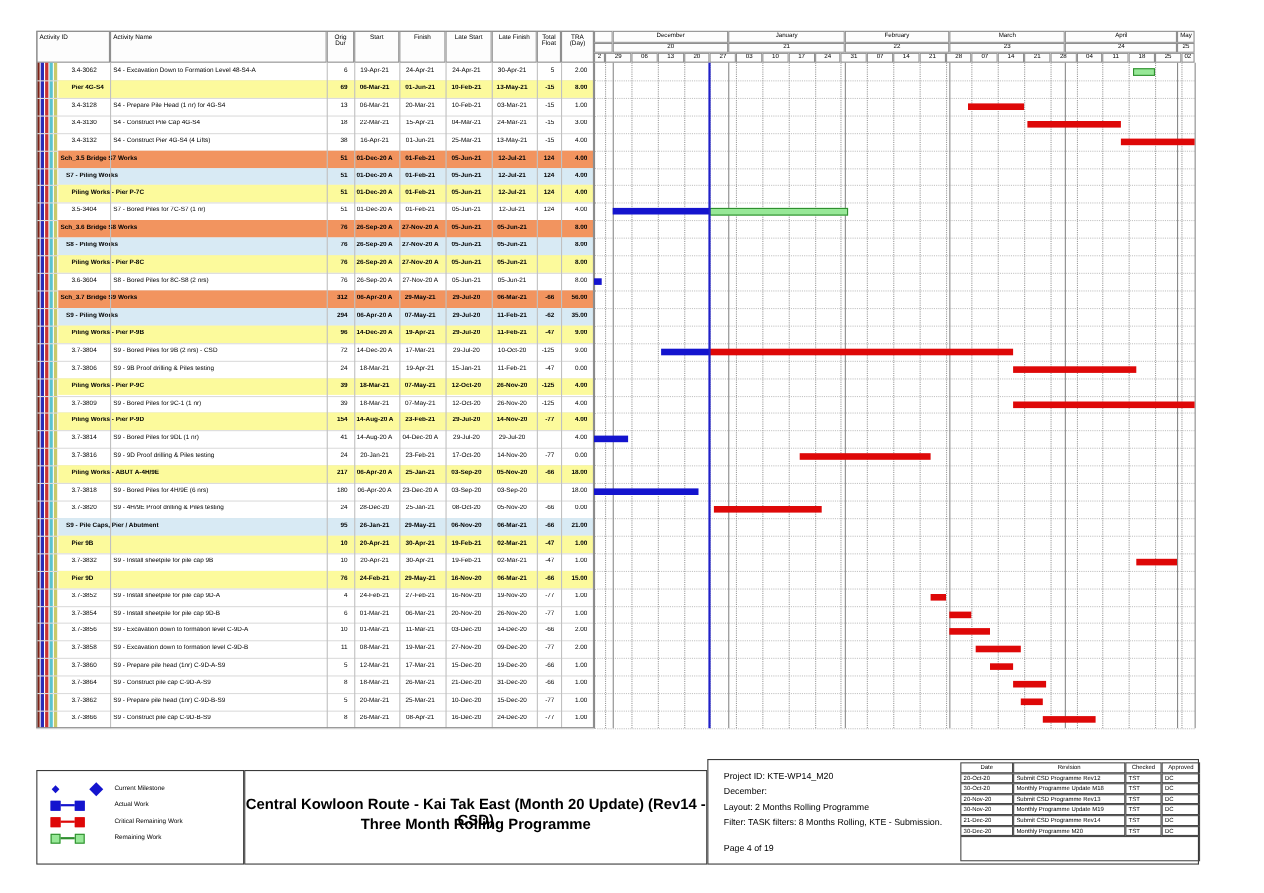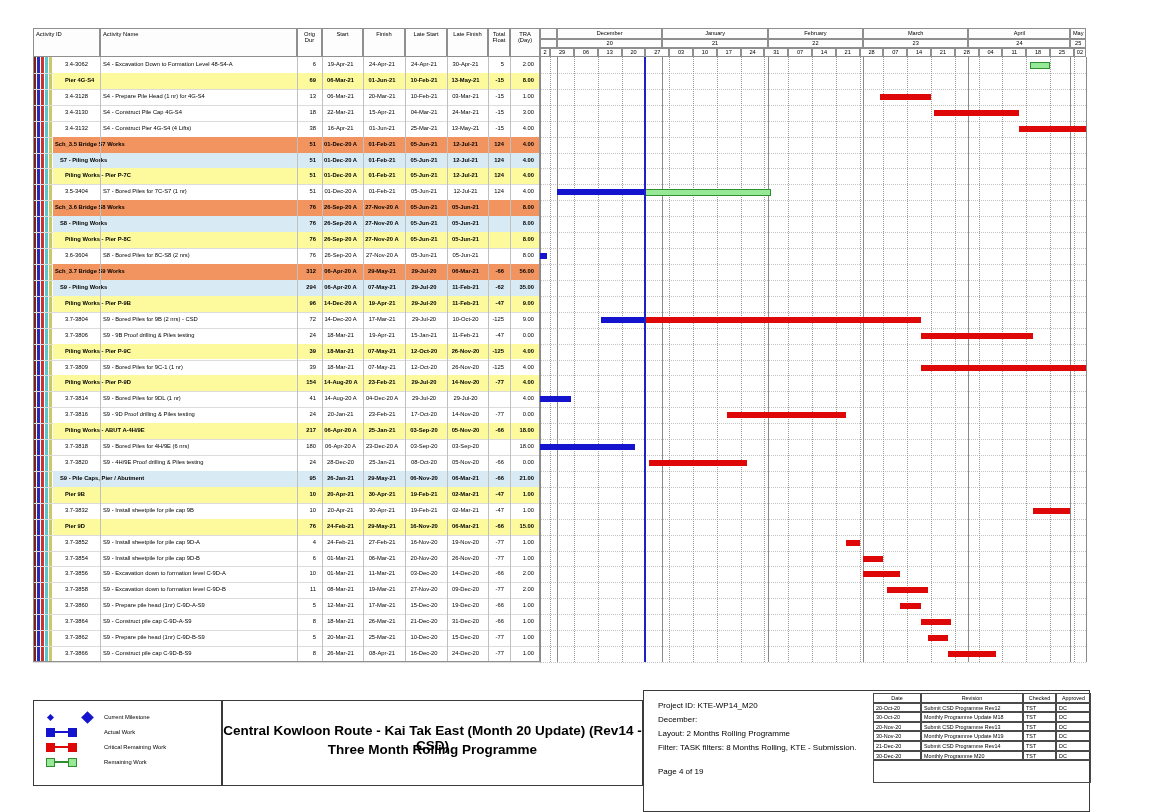--- a/index.html
+++ b/index.html
@@ -610,21 +610,21 @@
           <span class="legend-label">Remaining Work</span>
         </div>
       </div>
   </div>
 
   <div class="box" id="title-box" style="left:222px;top:700px;width:421px;height:86px;">
     <div id="title-line1" style="top:22px;">Central Kowloon Route - Kai Tak East (Month 20 Update) (Rev14 - CSD)</div>
     <div id="title-line2" style="top:41px;">Three Month Rolling Programme</div>
   </div>
 
-  <div class="box" id="info-box" style="left:643px;top:690px;width:447px;height:122px;text-decoration:underline;">
+  <div class="box" id="info-box" style="left:643px;top:690px;width:447px;height:96px;text-decoration:underline;">
     <div class="info-line" style="left:14px;top:10px;">Project ID: KTE-WP14_M20</div>
     <div class="info-line" style="left:14px;top:24px;">December:</div>
     <div class="info-line" style="left:14px;top:38px;">Layout: 2 Months Rolling Programme</div>
     <div class="info-line" style="left:14px;top:52px;">Filter: TASK filters: 8 Months Rolling, KTE - Submission.</div>
     <div class="info-line" style="left:14px;top:76px;">Page 4 of 19</div>
     <div id="revision-table">
         <div class="rev-cell" style="left:229px;top:2px;width:48px;height:9.6px;text-align:center;">Date</div>
         <div class="rev-cell" style="left:277px;top:2px;width:102px;height:9.6px;text-align:center;">Revision</div>
         <div class="rev-cell" style="left:379px;top:2px;width:33px;height:9.6px;text-align:center;">Checked</div>
         <div class="rev-cell" style="left:412px;top:2px;width:35px;height:9.6px;text-align:center;">Approved</div>

